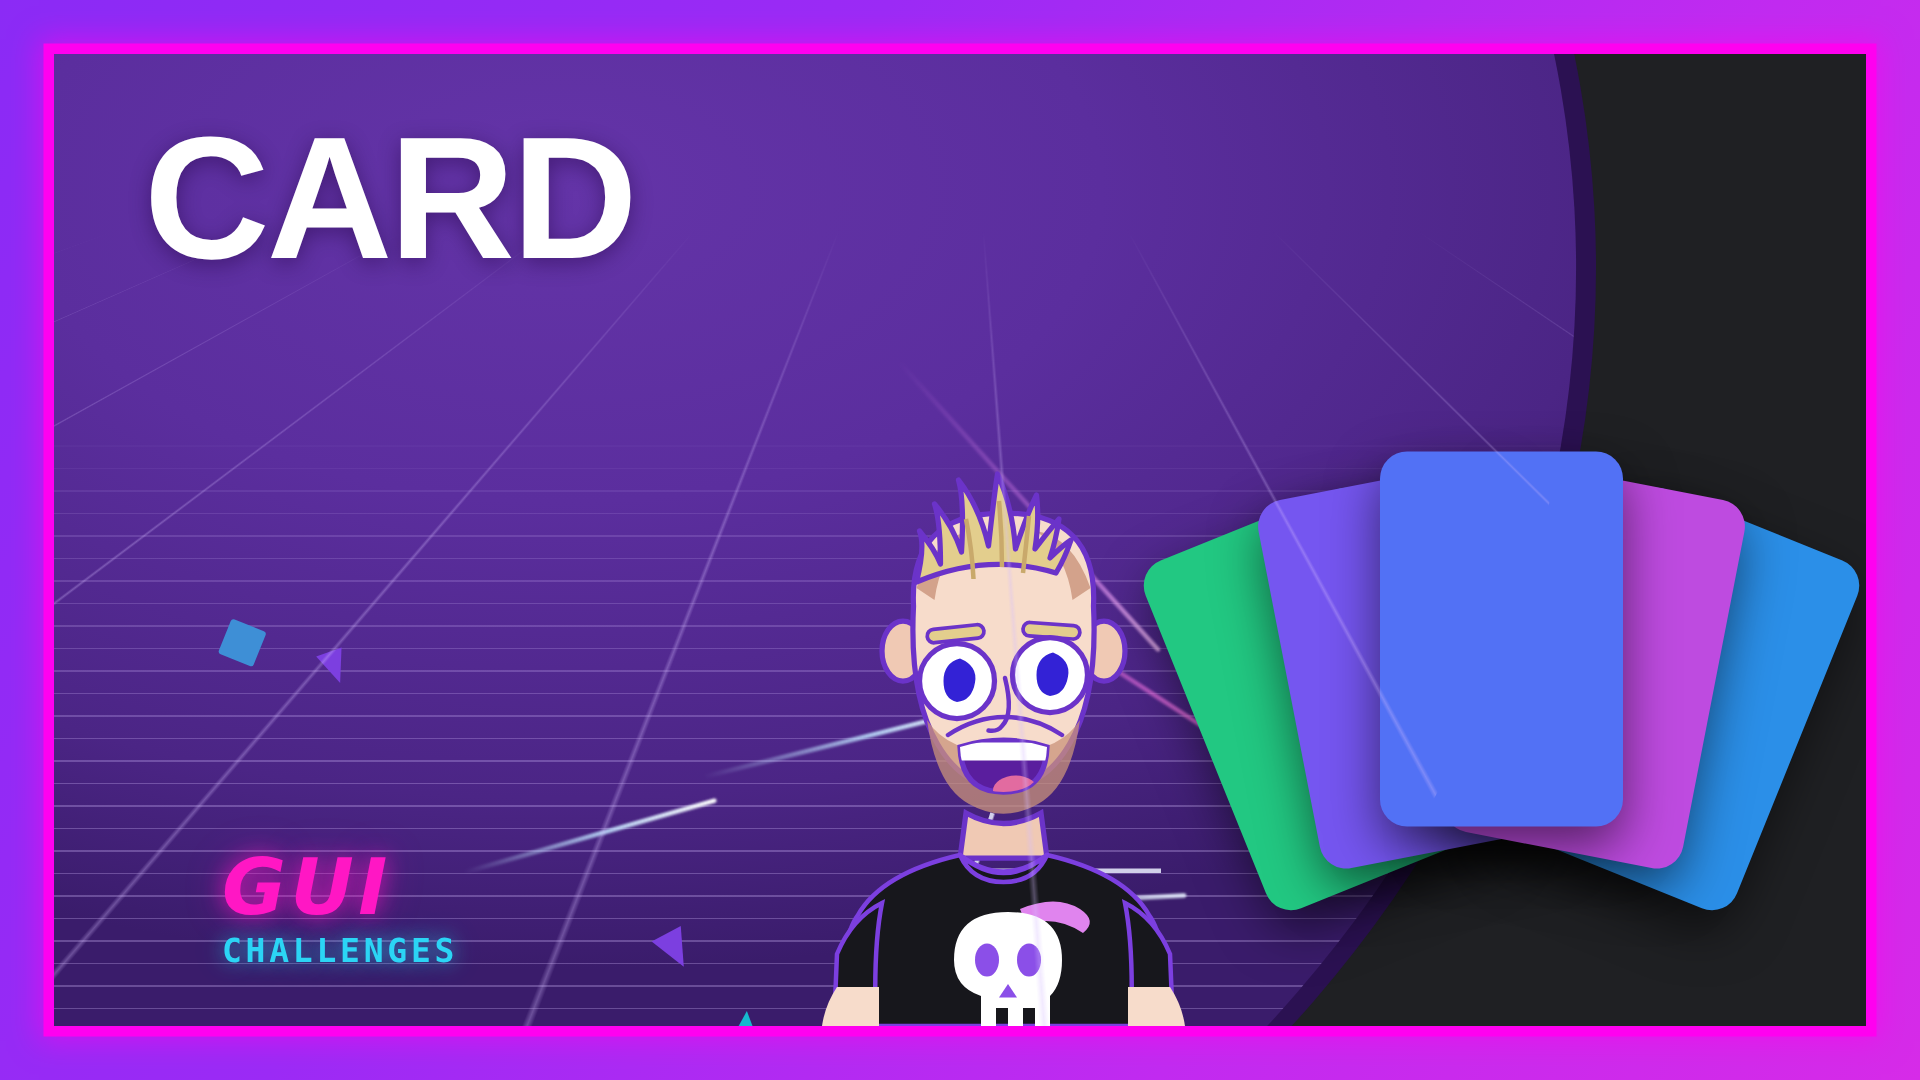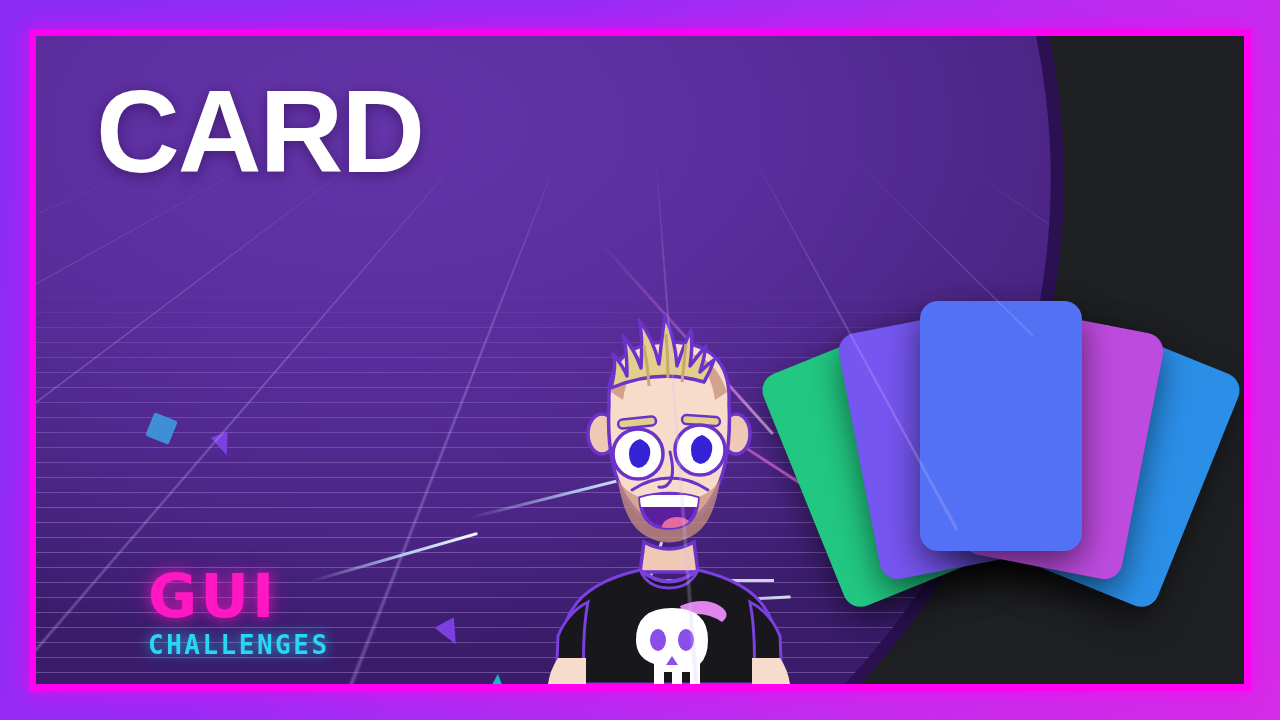--- a/index.html
+++ b/index.html
@@ -171,30 +171,31 @@
 
   
   .logo {
     position: absolute;
     left: 112px; top: 530px;
     z-index: 7;
   }
   .logo-gui {
     font-family: "DejaVu Sans", sans-serif;
     font-weight: 700;
-    font-size: 60px;
+    font-size: 52px;
     letter-spacing: 3px;
     color: #FF17C4;
     text-shadow: 0 0 14px rgba(255,23,196,.65), 0 0 26px rgba(255,23,196,.35);
     line-height: 1;
+    font-style: italic;
   }
   .logo-ch {
     font-family: "DejaVu Sans Mono", monospace;
     font-weight: 700;
-    font-size: 26px;
+    font-size: 22px;
     letter-spacing: 2.5px;
     color: #2BD5F5;
     text-shadow: 0 0 12px rgba(43,213,245,.6), 0 0 22px rgba(43,213,245,.3);
     line-height: 1;
     margin-top: 6px;
   }
 
   
   .cards {
     position: absolute;

